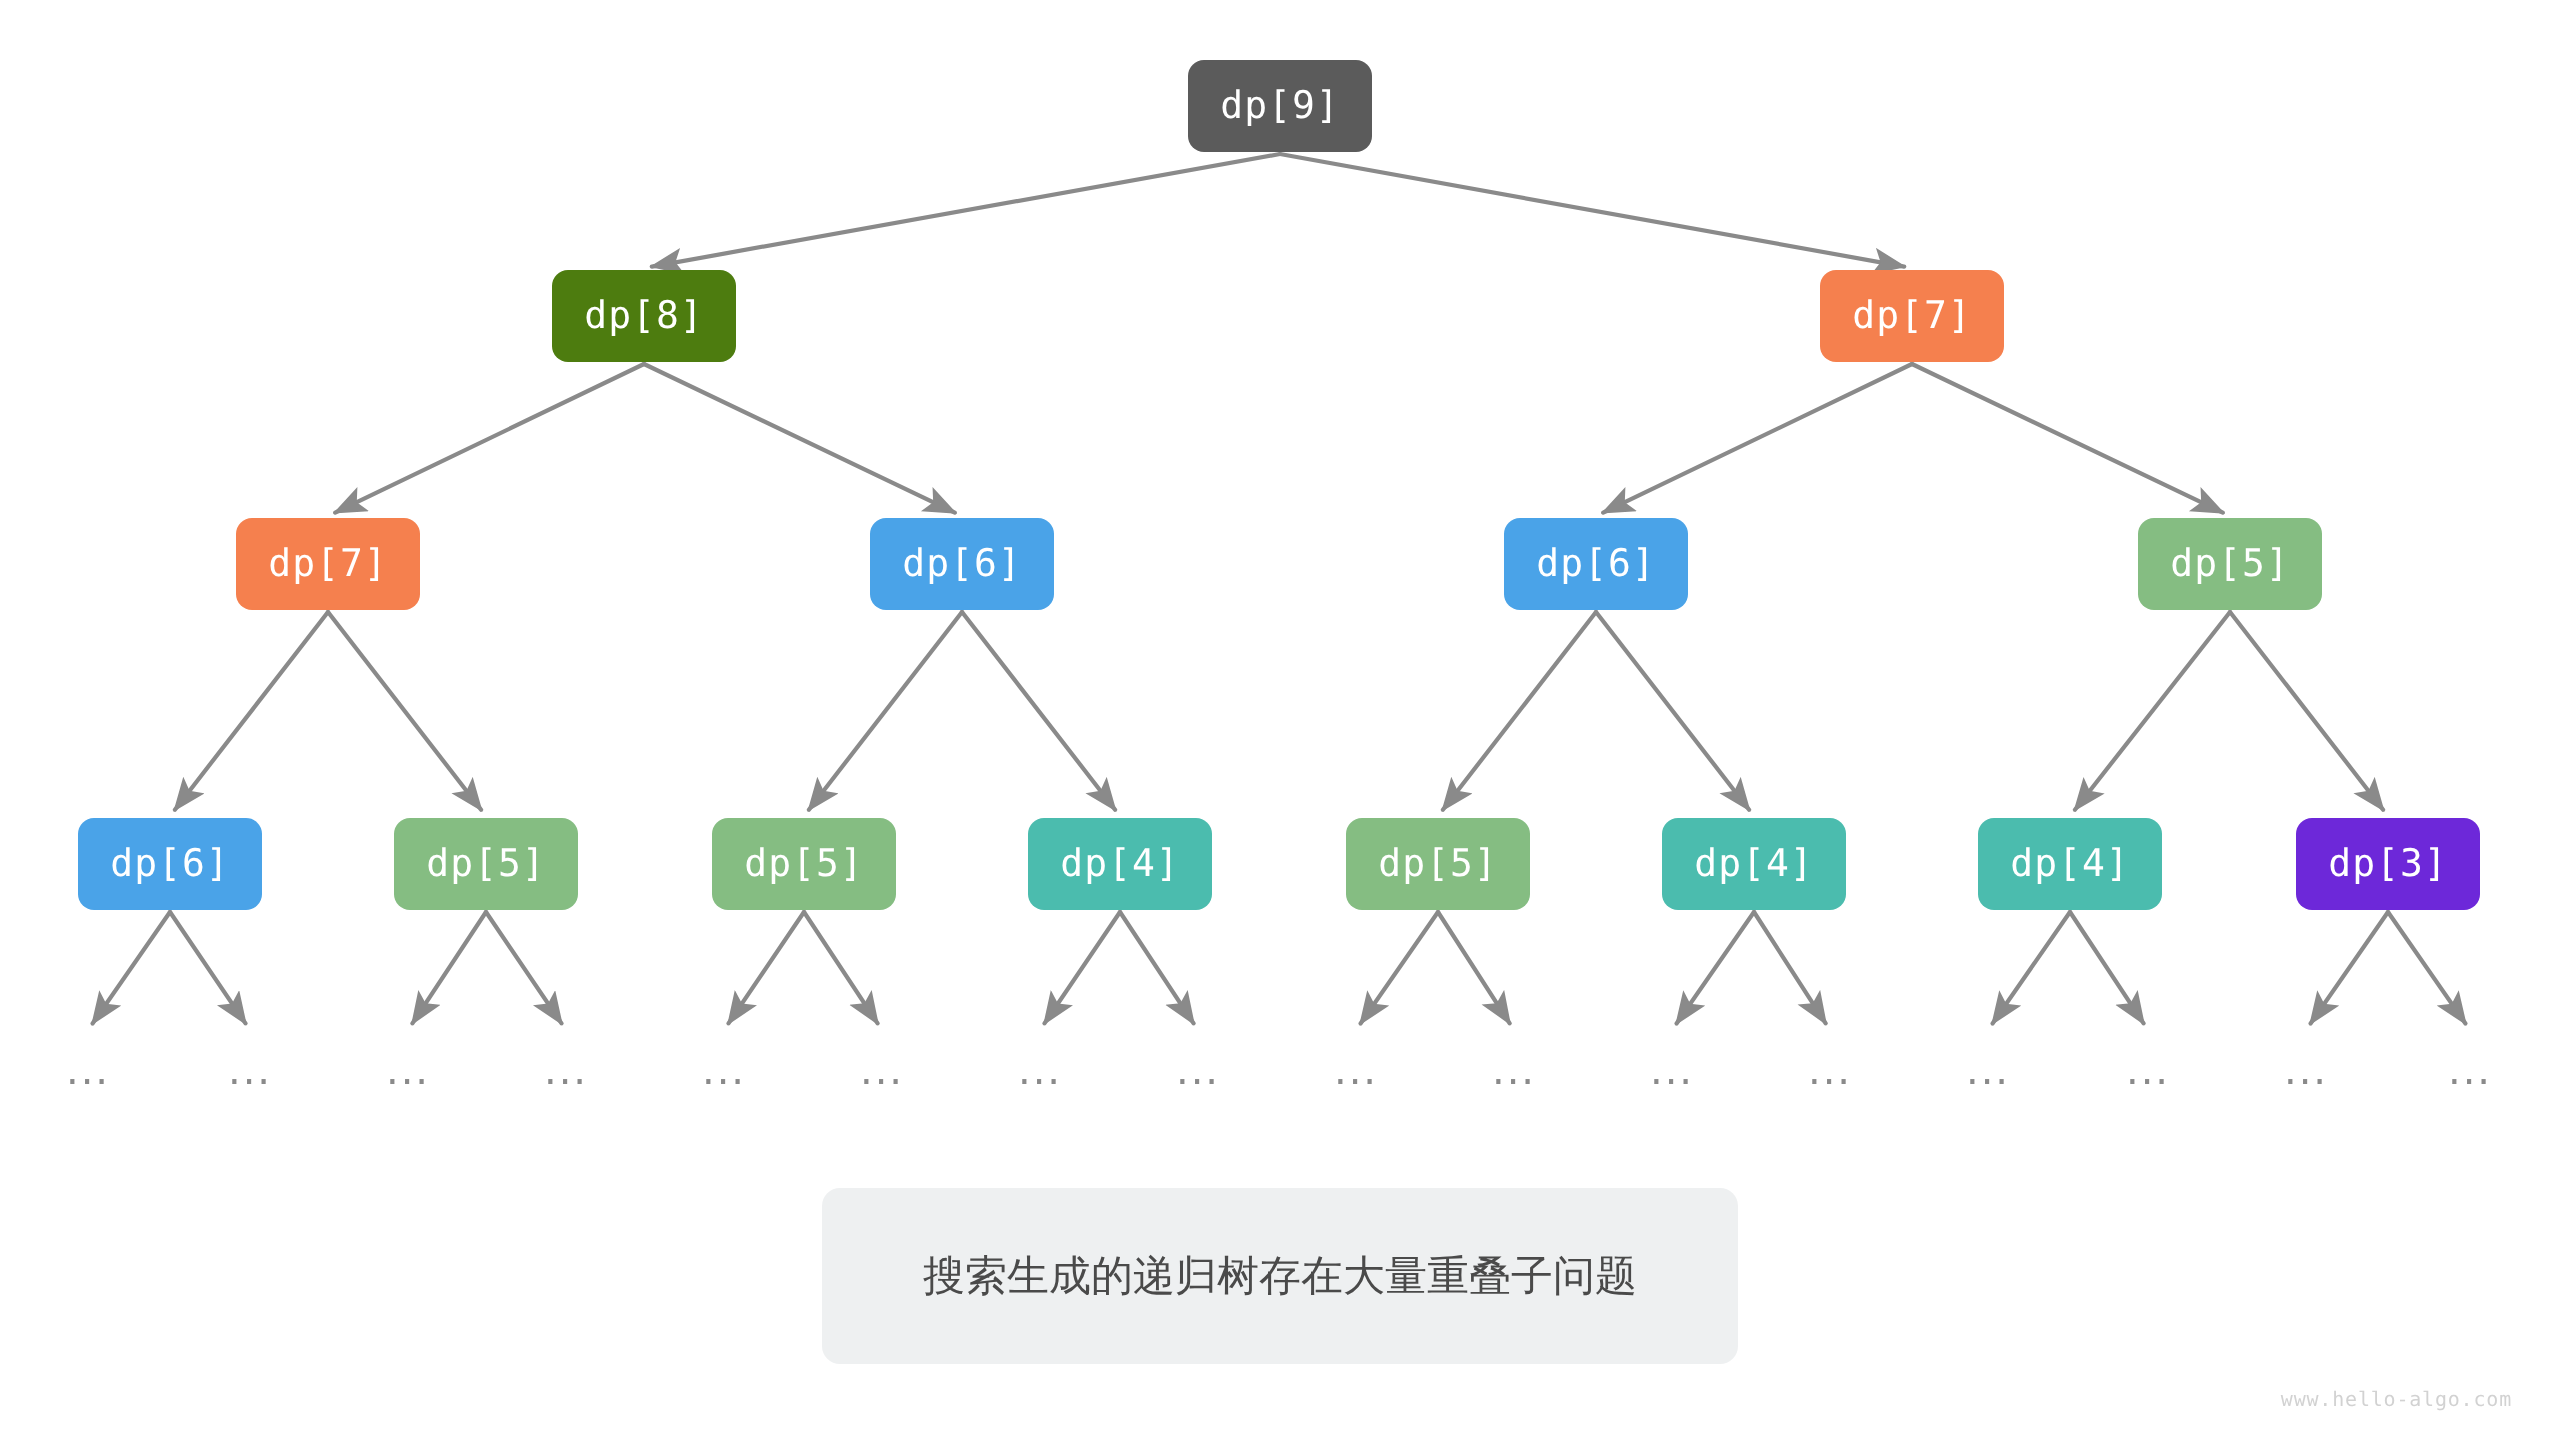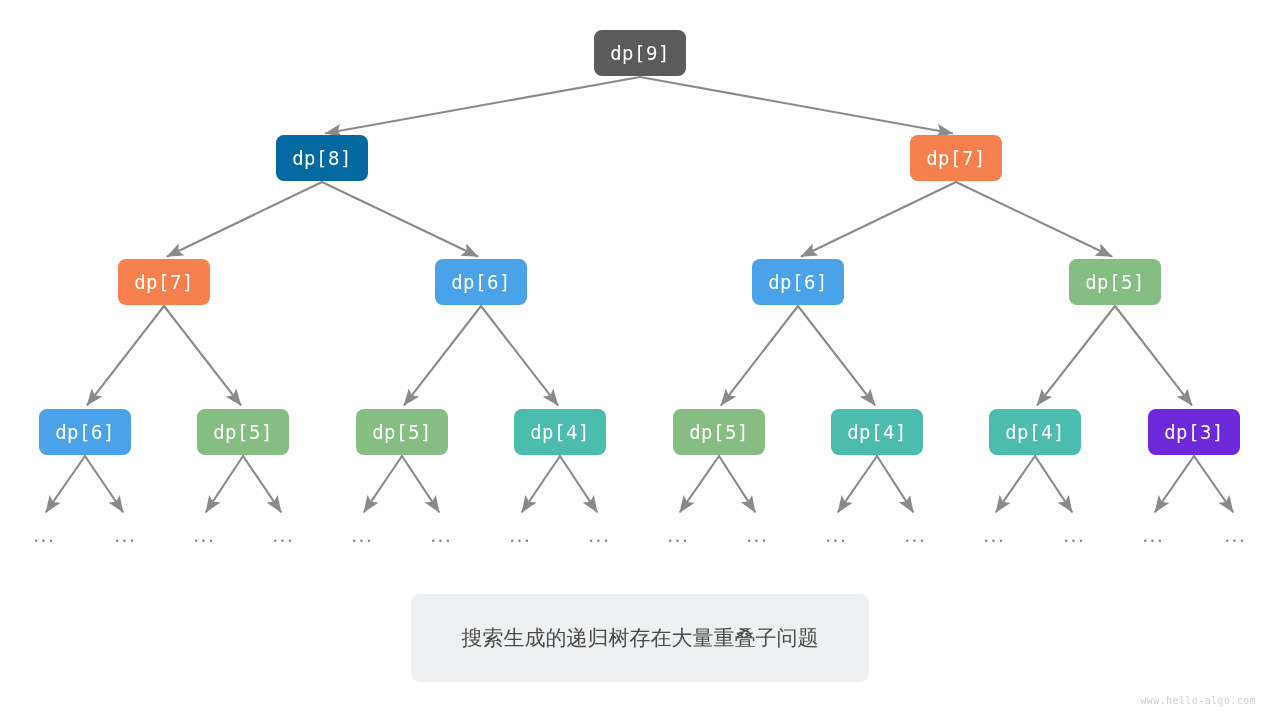--- a/index.html
+++ b/index.html
@@ -146,21 +146,21 @@
         <line x1="1035" y1="456" x2="1071.7942679450032" y2="511.663123301415" marker-end="url(#arrowhead)" stroke-linecap="round"></line>
         <line x1="1194" y1="456" x2="1155.282626463585" y2="511.7152448450849" marker-end="url(#arrowhead)" stroke-linecap="round"></line>
         <line x1="1194" y1="456" x2="1232.717373536415" y2="511.7152448450849" marker-end="url(#arrowhead)" stroke-linecap="round"></line>
       </g>
   </svg>
 
   <div id="nodes-layer">
       <div class="tree-node" style="left: 594px; top: 30px; width: 92px; height: 46px; background: rgb(91, 91, 91);">
         <span class="lbl">dp[9]</span>
       </div>
-      <div class="tree-node" style="left: 276px; top: 135px; width: 92px; height: 46px; background: #0369a1;">
+      <div class="tree-node" style="left: 276px; top: 135px; width: 92px; height: 46px; background: #4d7c0f;">
         <span class="lbl">dp[8]</span>
       </div>
       <div class="tree-node" style="left: 910px; top: 135px; width: 92px; height: 46px; background: rgb(245, 128, 78);">
         <span class="lbl">dp[7]</span>
       </div>
       <div class="tree-node" style="left: 118px; top: 259px; width: 92px; height: 46px; background: rgb(245, 128, 78);">
         <span class="lbl">dp[7]</span>
       </div>
       <div class="tree-node" style="left: 435px; top: 259px; width: 92px; height: 46px; background: rgb(74, 163, 232);">
         <span class="lbl">dp[6]</span>

